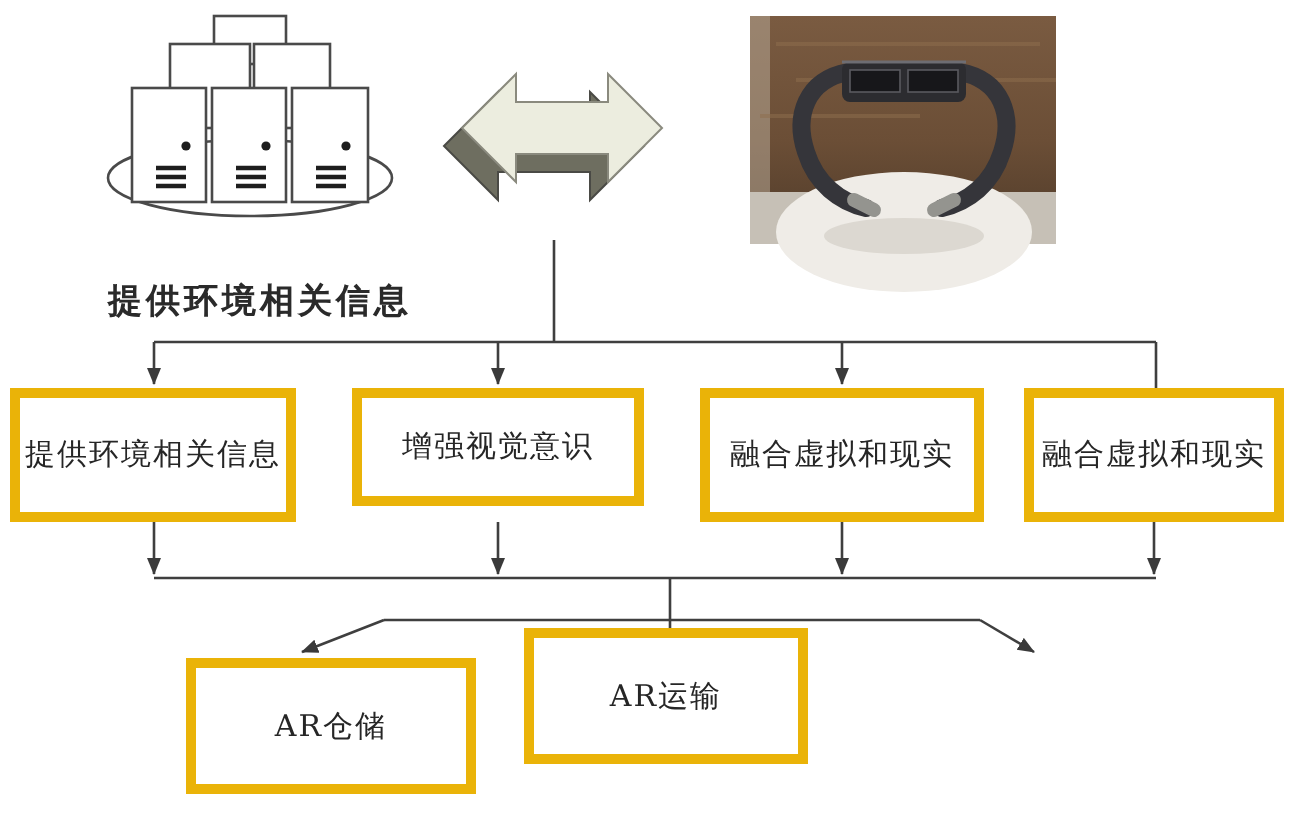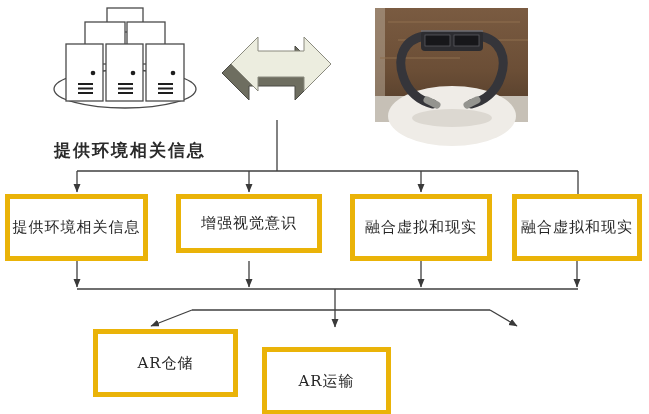--- a/index.html
+++ b/index.html
@@ -100,15 +100,15 @@
   </svg>
 
   <div class="toplabel" style="left:54px;top:139px;">提供环境相关信息</div>
 
   <div class="fbox" style="left:5px;top:194px;width:143px;height:67px;">提供环境相关信息</div>
   <div class="fbox" style="left:176px;top:194px;width:146px;height:59px;">增强视觉意识</div>
   <div class="fbox" style="left:350px;top:194px;width:142px;height:67px;">融合虚拟和现实</div>
   <div class="fbox" style="left:512px;top:194px;width:130px;height:67px;">融合虚拟和现实</div>
 
   <div class="fbox" style="left:93px;top:329px;width:145px;height:68px;">AR仓储</div>
-  <div class="fbox" style="left:262px;top:347px;width:129px;height:68px;">AR运输</div>
+  <div class="fbox" style="left:262px;top:314px;width:142px;height:68px;">AR运输</div>
 
 </div>
 
 </body></html>

